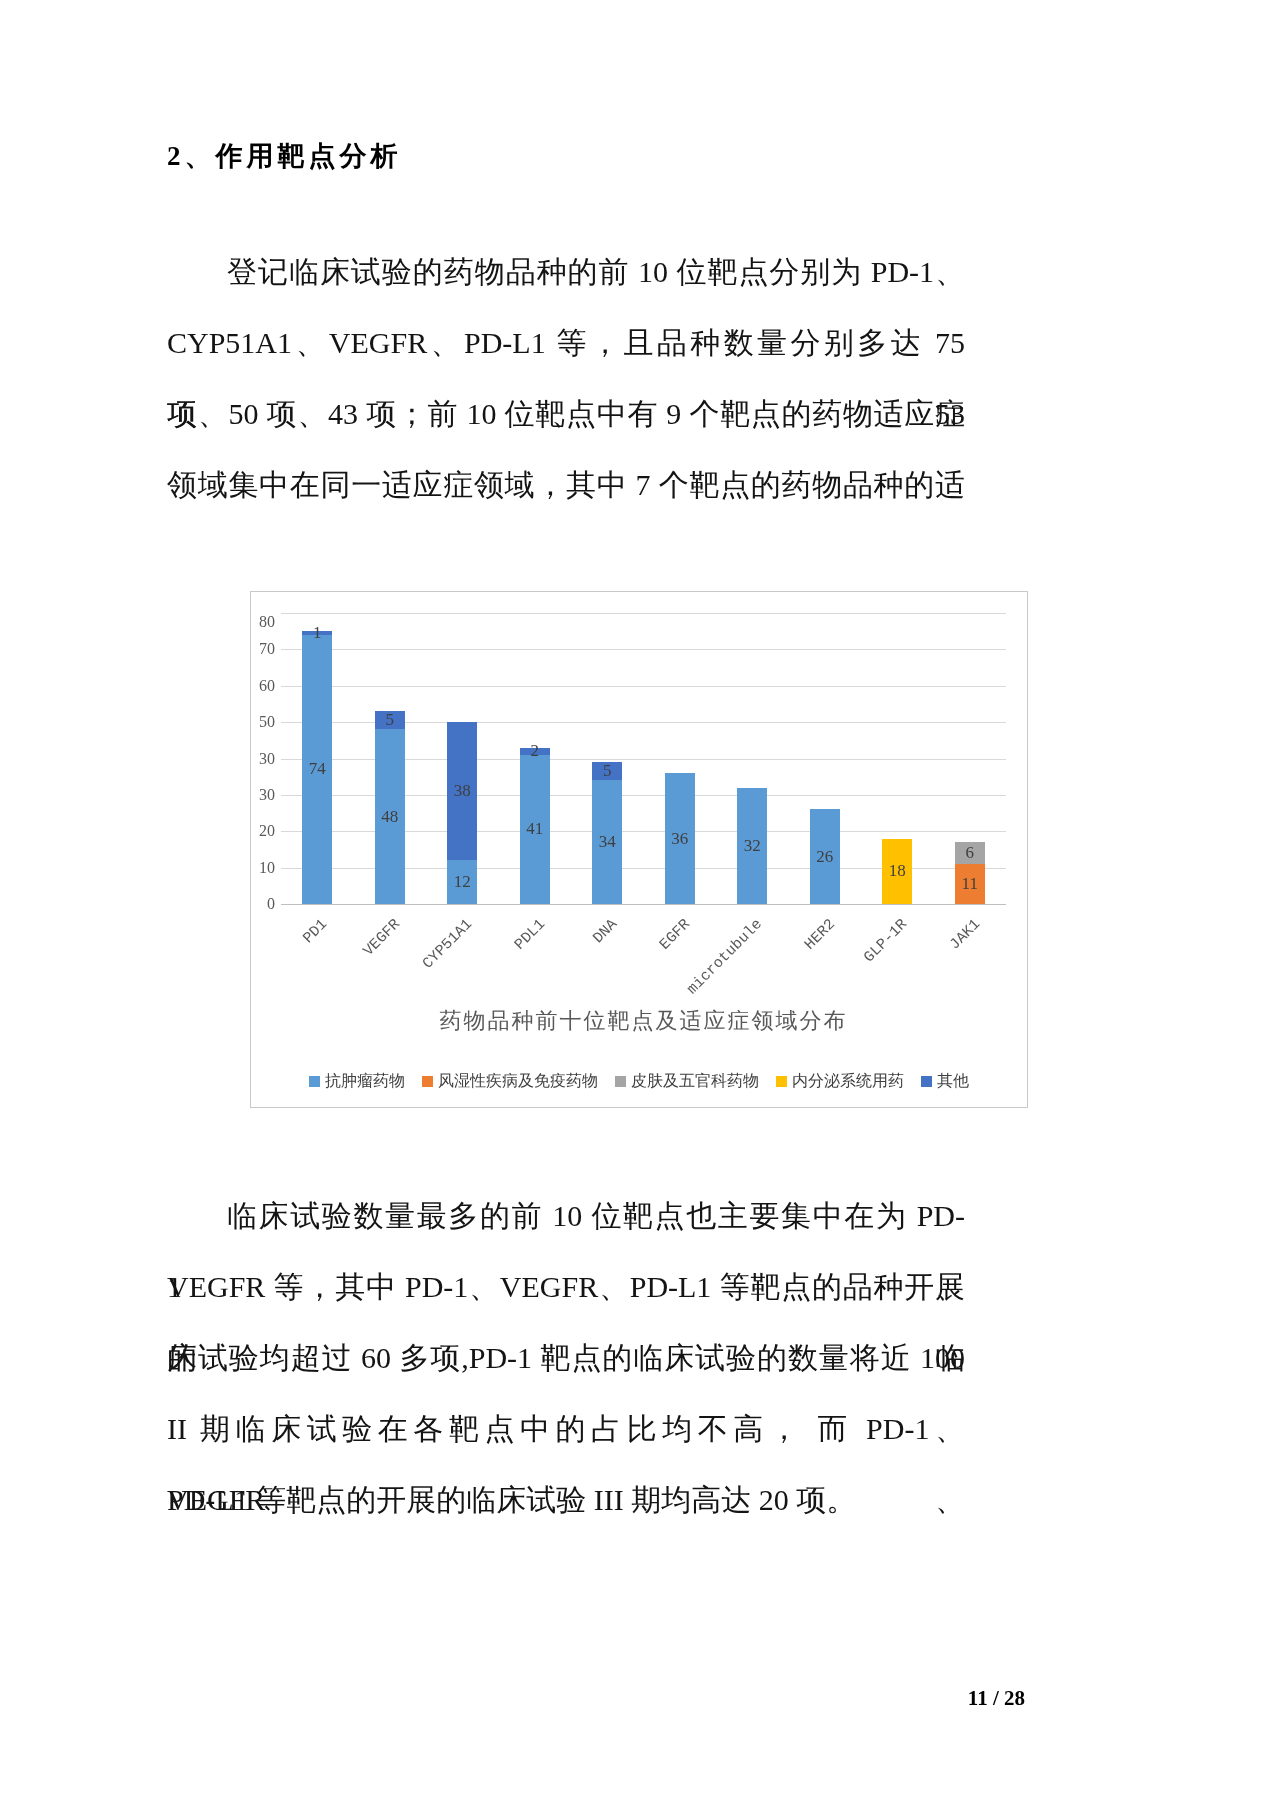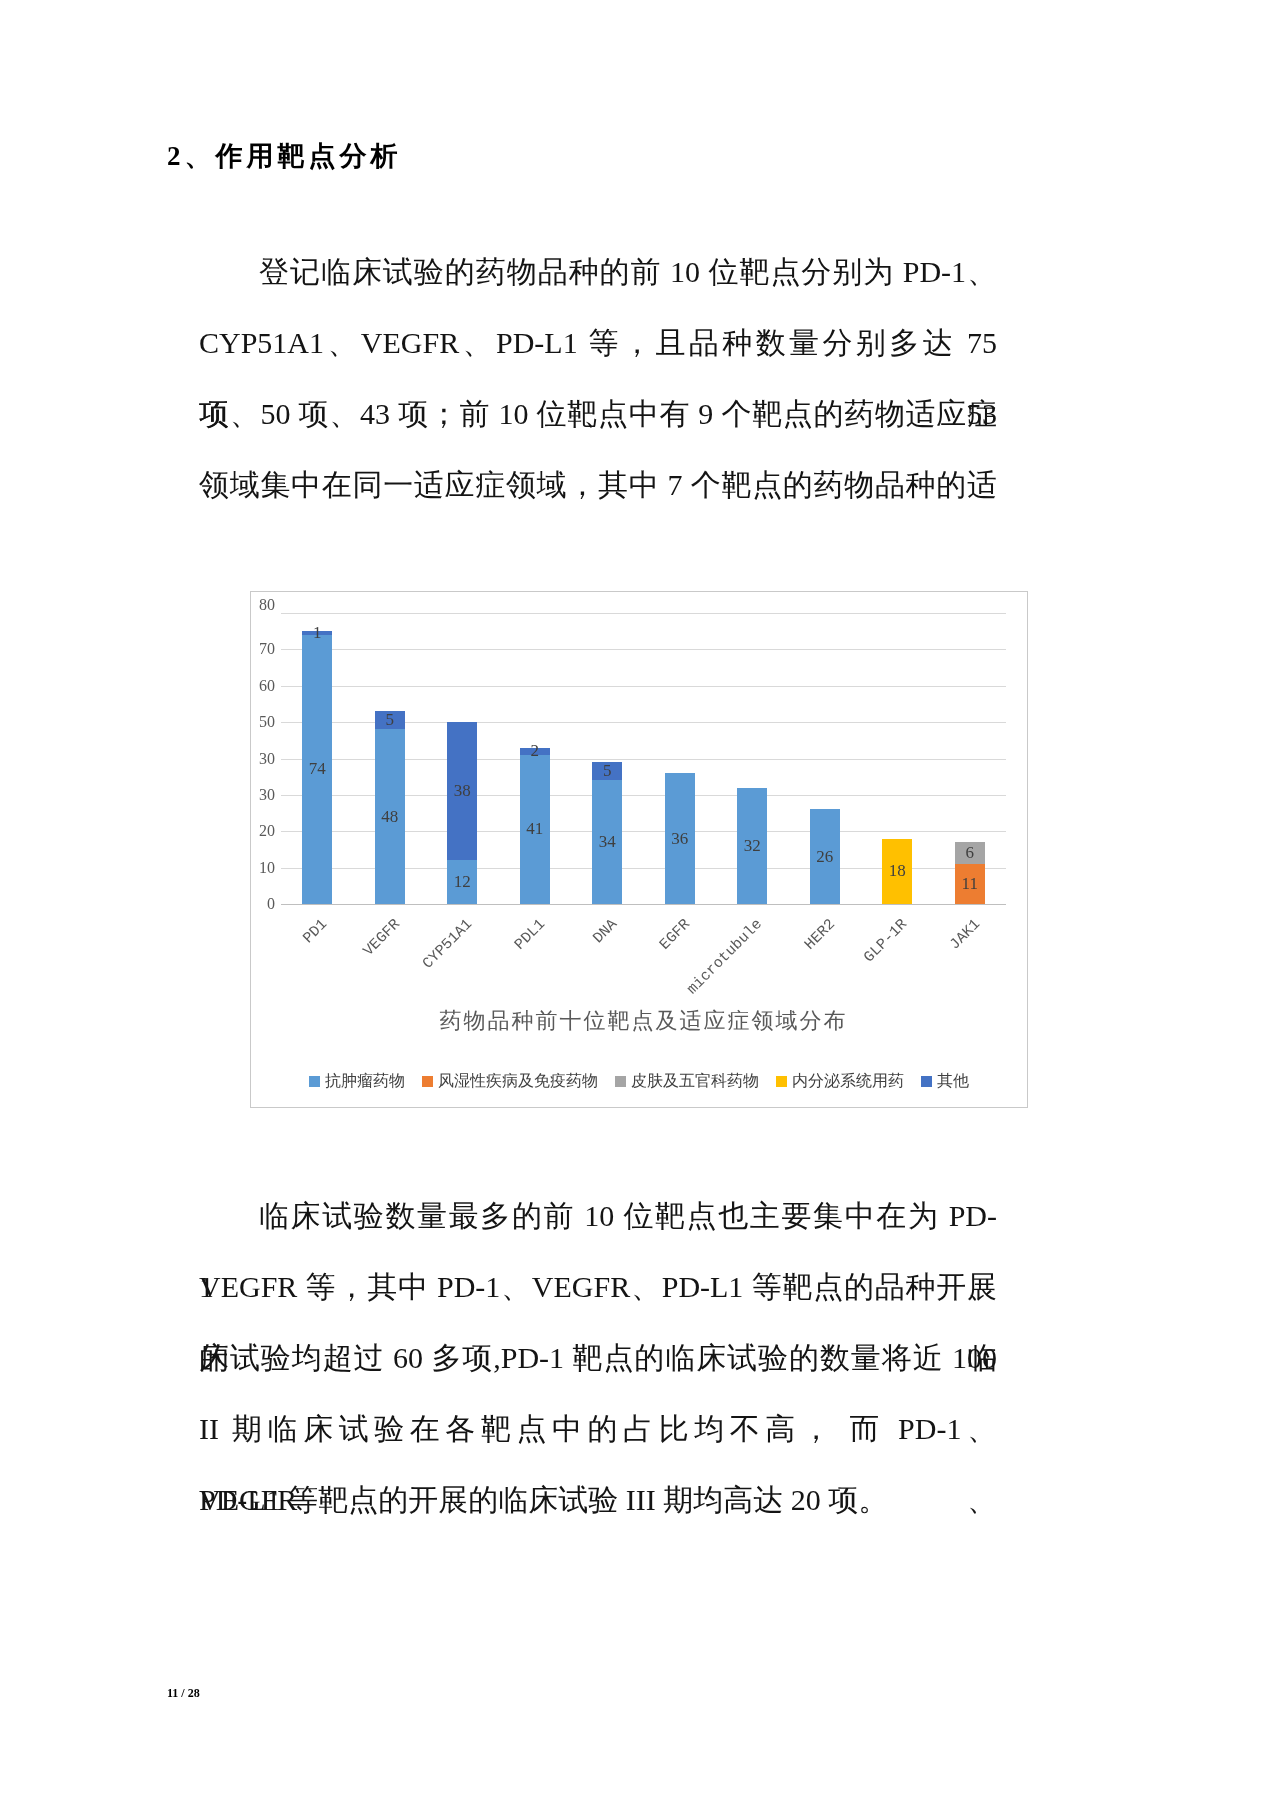--- a/index.html
+++ b/index.html
@@ -7,21 +7,21 @@
     width:1280px; height:1810px; background:#ffffff; position:relative;
     font-family:"Liberation Serif","DejaVu Serif",serif; color:#111;
   }
   .page { position:absolute; left:0; top:0; width:1155px; height:1810px; overflow:hidden;text-decoration:underline; }
 
   .heading {
     position:absolute; left:167px; top:138px; margin:0;
     font-size:27px; font-weight:bold; letter-spacing:4px; color:#000;
   }
 
-  .para { position:absolute; left:167px; width:798px; font-size:30px; color:#141414;margin-left:32px; }
+  .para { position:absolute; left:167px; width:798px; font-size:30px; color:#141414; }
   .para .line { height:71px; line-height:71px; text-align:justify; text-align-last:justify; }
   .para .line.indent { text-indent:60px; }
   .para .line.last { text-align-last:left; }
   #para1 { top:236px; }
   #para2 { top:1180px; }
 
   .chart {
     position:absolute; left:250px; top:591px; width:778px; height:517px;
     margin:0; background:#ffffff; border:1px solid #c9c9c9; box-sizing:border-box;
   }
@@ -49,22 +49,22 @@
   }
   .legend {
     position:absolute; left:0; top:479px; width:100%;
     display:flex; justify-content:center; align-items:center; gap:17px;
     font-size:16px; color:#404040;
   }
   .legend-item { display:flex; align-items:center; gap:5px; white-space:nowrap; }
   .legend-swatch { width:11px; height:11px; display:inline-block; flex:0 0 auto; }
 
   .page-number {
-    position:absolute; left:167px; top:1686px; width:858px; text-align:left;
-    font-size:12px; font-weight:bold; color:#000;
+    position:absolute; left:167px; top:1686px; width:858px; text-align:right;
+    font-size:21px; font-weight:bold; color:#000;
   }
 </style>
 </head>
 <body>
 
 <div class="page">
 
   <h2 class="heading">2、作用靶点分析</h2>
 
   <div class="para" id="para1">
@@ -86,21 +86,21 @@
         <div class="y-label" style="top: 193.875px;">30</div>
         <div class="grid-line" style="top: 166.5px;"></div>
         <div class="y-label" style="top: 157.5px;">30</div>
         <div class="grid-line" style="top: 130.125px;"></div>
         <div class="y-label" style="top: 121.125px;">50</div>
         <div class="grid-line" style="top: 93.75px;"></div>
         <div class="y-label" style="top: 84.75px;">60</div>
         <div class="grid-line" style="top: 57.375px;"></div>
         <div class="y-label" style="top: 48.375px;">70</div>
         <div class="grid-line" style="top: 21px;"></div>
-        <div class="y-label" style="top: 4px; text-align: right;">80</div>
+        <div class="y-label" style="top: 21px; text-align: right;">80</div>
         <div class="bar-seg" style="left: 51.25px; top: 42.825px; width: 30px; height: 269.175px; background: rgb(91, 155, 213);"></div>
         <div class="seg-label" style="left: 44.25px; top: 167.412px;">74</div>
         <div class="bar-seg" style="left: 51.25px; top: 39.1875px; width: 30px; height: 3.6375px; background: rgb(68, 114, 196);"></div>
         <div class="seg-label" style="left: 44.25px; top: 31.0063px;">1</div>
         <div class="cat-label" style="left: -61.75px; top: 324px;">PD1</div>
         <div class="bar-seg" style="left: 123.75px; top: 137.4px; width: 30px; height: 174.6px; background: rgb(91, 155, 213);"></div>
         <div class="seg-label" style="left: 116.75px; top: 214.7px;">48</div>
         <div class="bar-seg" style="left: 123.75px; top: 119.212px; width: 30px; height: 18.1875px; background: rgb(68, 114, 196);"></div>
         <div class="seg-label" style="left: 116.75px; top: 118.306px;">5</div>
         <div class="cat-label" style="left: 10.75px; top: 324px;">VEGFR</div>

